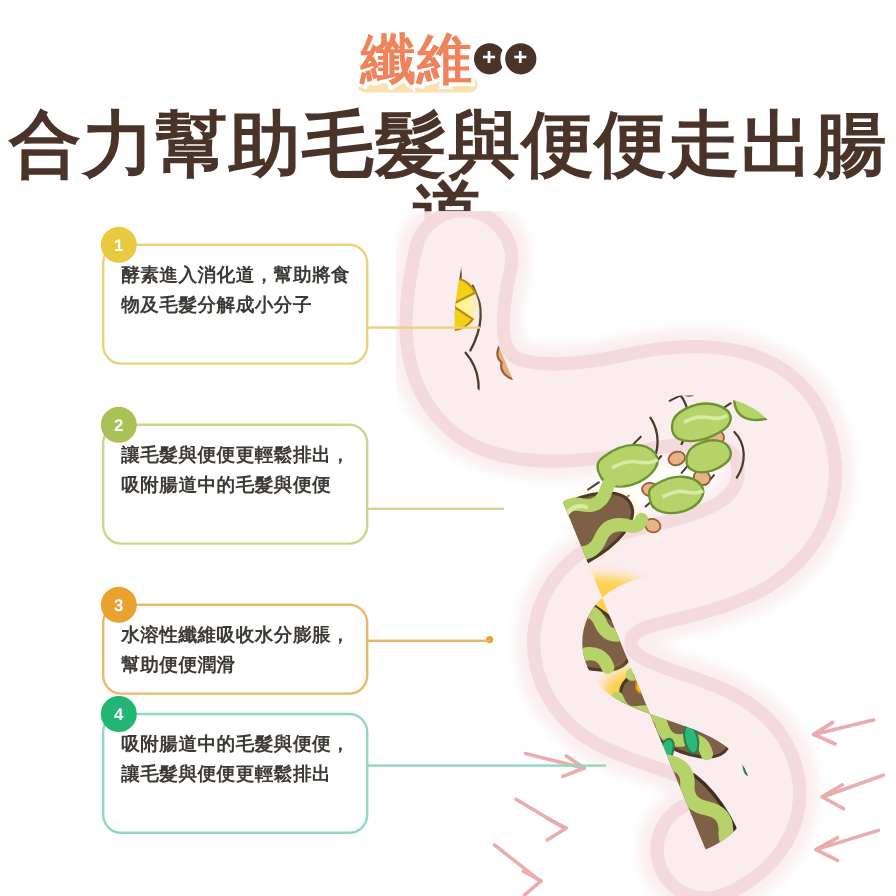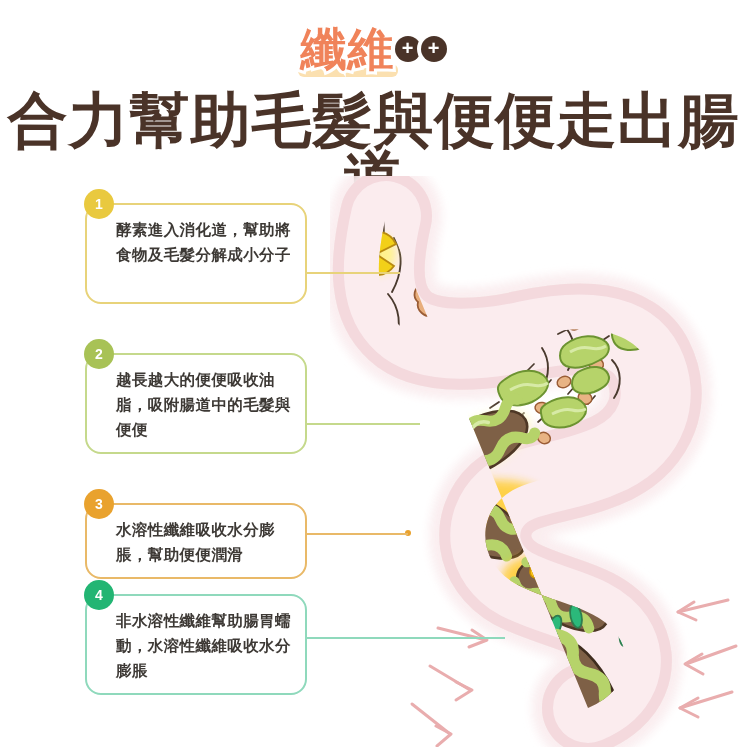--- a/index.html
+++ b/index.html
@@ -44,21 +44,21 @@
     color:#4A3328;
     -webkit-text-stroke: 7px #ffffff;
     paint-order: stroke fill;
   }
 
   
   .callout { position:absolute; width:222px; border:2px solid; border-radius:16px;
              background:#fff; }
   .callout .ctext {
     font-size:15.5px; line-height:25px; color:#3D3935; letter-spacing:.4px;
-    padding:12px 13px 12px 29px; font-weight:600;
+    padding:12px 13px 12px 14px; font-weight:600;
   }
   .badge {
     position:absolute; left:-3px; top:-16px;
     width:30px; height:30px; border-radius:50%;
     color:#fff; font-size:14px; font-weight:bold;
     display:flex; align-items:center; justify-content:center;
     z-index:4;
   }
   .leader { position:absolute; height:2px; z-index:1; }
   .leader-dot { position:absolute; width:6px; height:6px; border-radius:50%; }
@@ -94,31 +94,31 @@
   <div class="leader-dot" style="left:405px; top:530px; background:#E9A22E;"></div>
   <div class="leader" style="left:305px; top:637px; width:200px; background:#8FD9BC;"></div>
 
   <div class="callout" id="box1">
     <div class="badge" style="background:#E9C93F;">1</div>
     <div class="ctext">酵素進入消化道，幫助將食物及毛髮分解成小分子</div>
   </div>
 
   <div class="callout" id="box2">
     <div class="badge" style="background:#A8C256;">2</div>
-    <div class="ctext">越長越大的便便吸收油脂，吸附腸道中的毛髮與便便</div>
+    <div class="ctext">讓毛髮與便便更輕鬆排出，吸附腸道中的毛髮與便便</div>
   </div>
 
   <div class="callout" id="box3">
     <div class="badge" style="background:#E9A22E;">3</div>
     <div class="ctext">水溶性纖維吸收水分膨脹，幫助便便潤滑</div>
   </div>
 
   <div class="callout" id="box4">
     <div class="badge" style="background:#22B573;">4</div>
-    <div class="ctext">非水溶性纖維幫助腸胃蠕動，水溶性纖維吸收水分膨脹</div>
+    <div class="ctext">吸附腸道中的毛髮與便便，讓毛髮與便便更輕鬆排出</div>
   </div>
 
   <svg id="gut" viewBox="0 0 417 571">
     <defs>
       <path id="gutpath" d="M56,40
            C44,92 46,128 70,150
            C98,176 160,168 196,160
            C250,148 300,150 318,186
            C336,222 322,262 282,282
            C236,304 196,300 172,322

